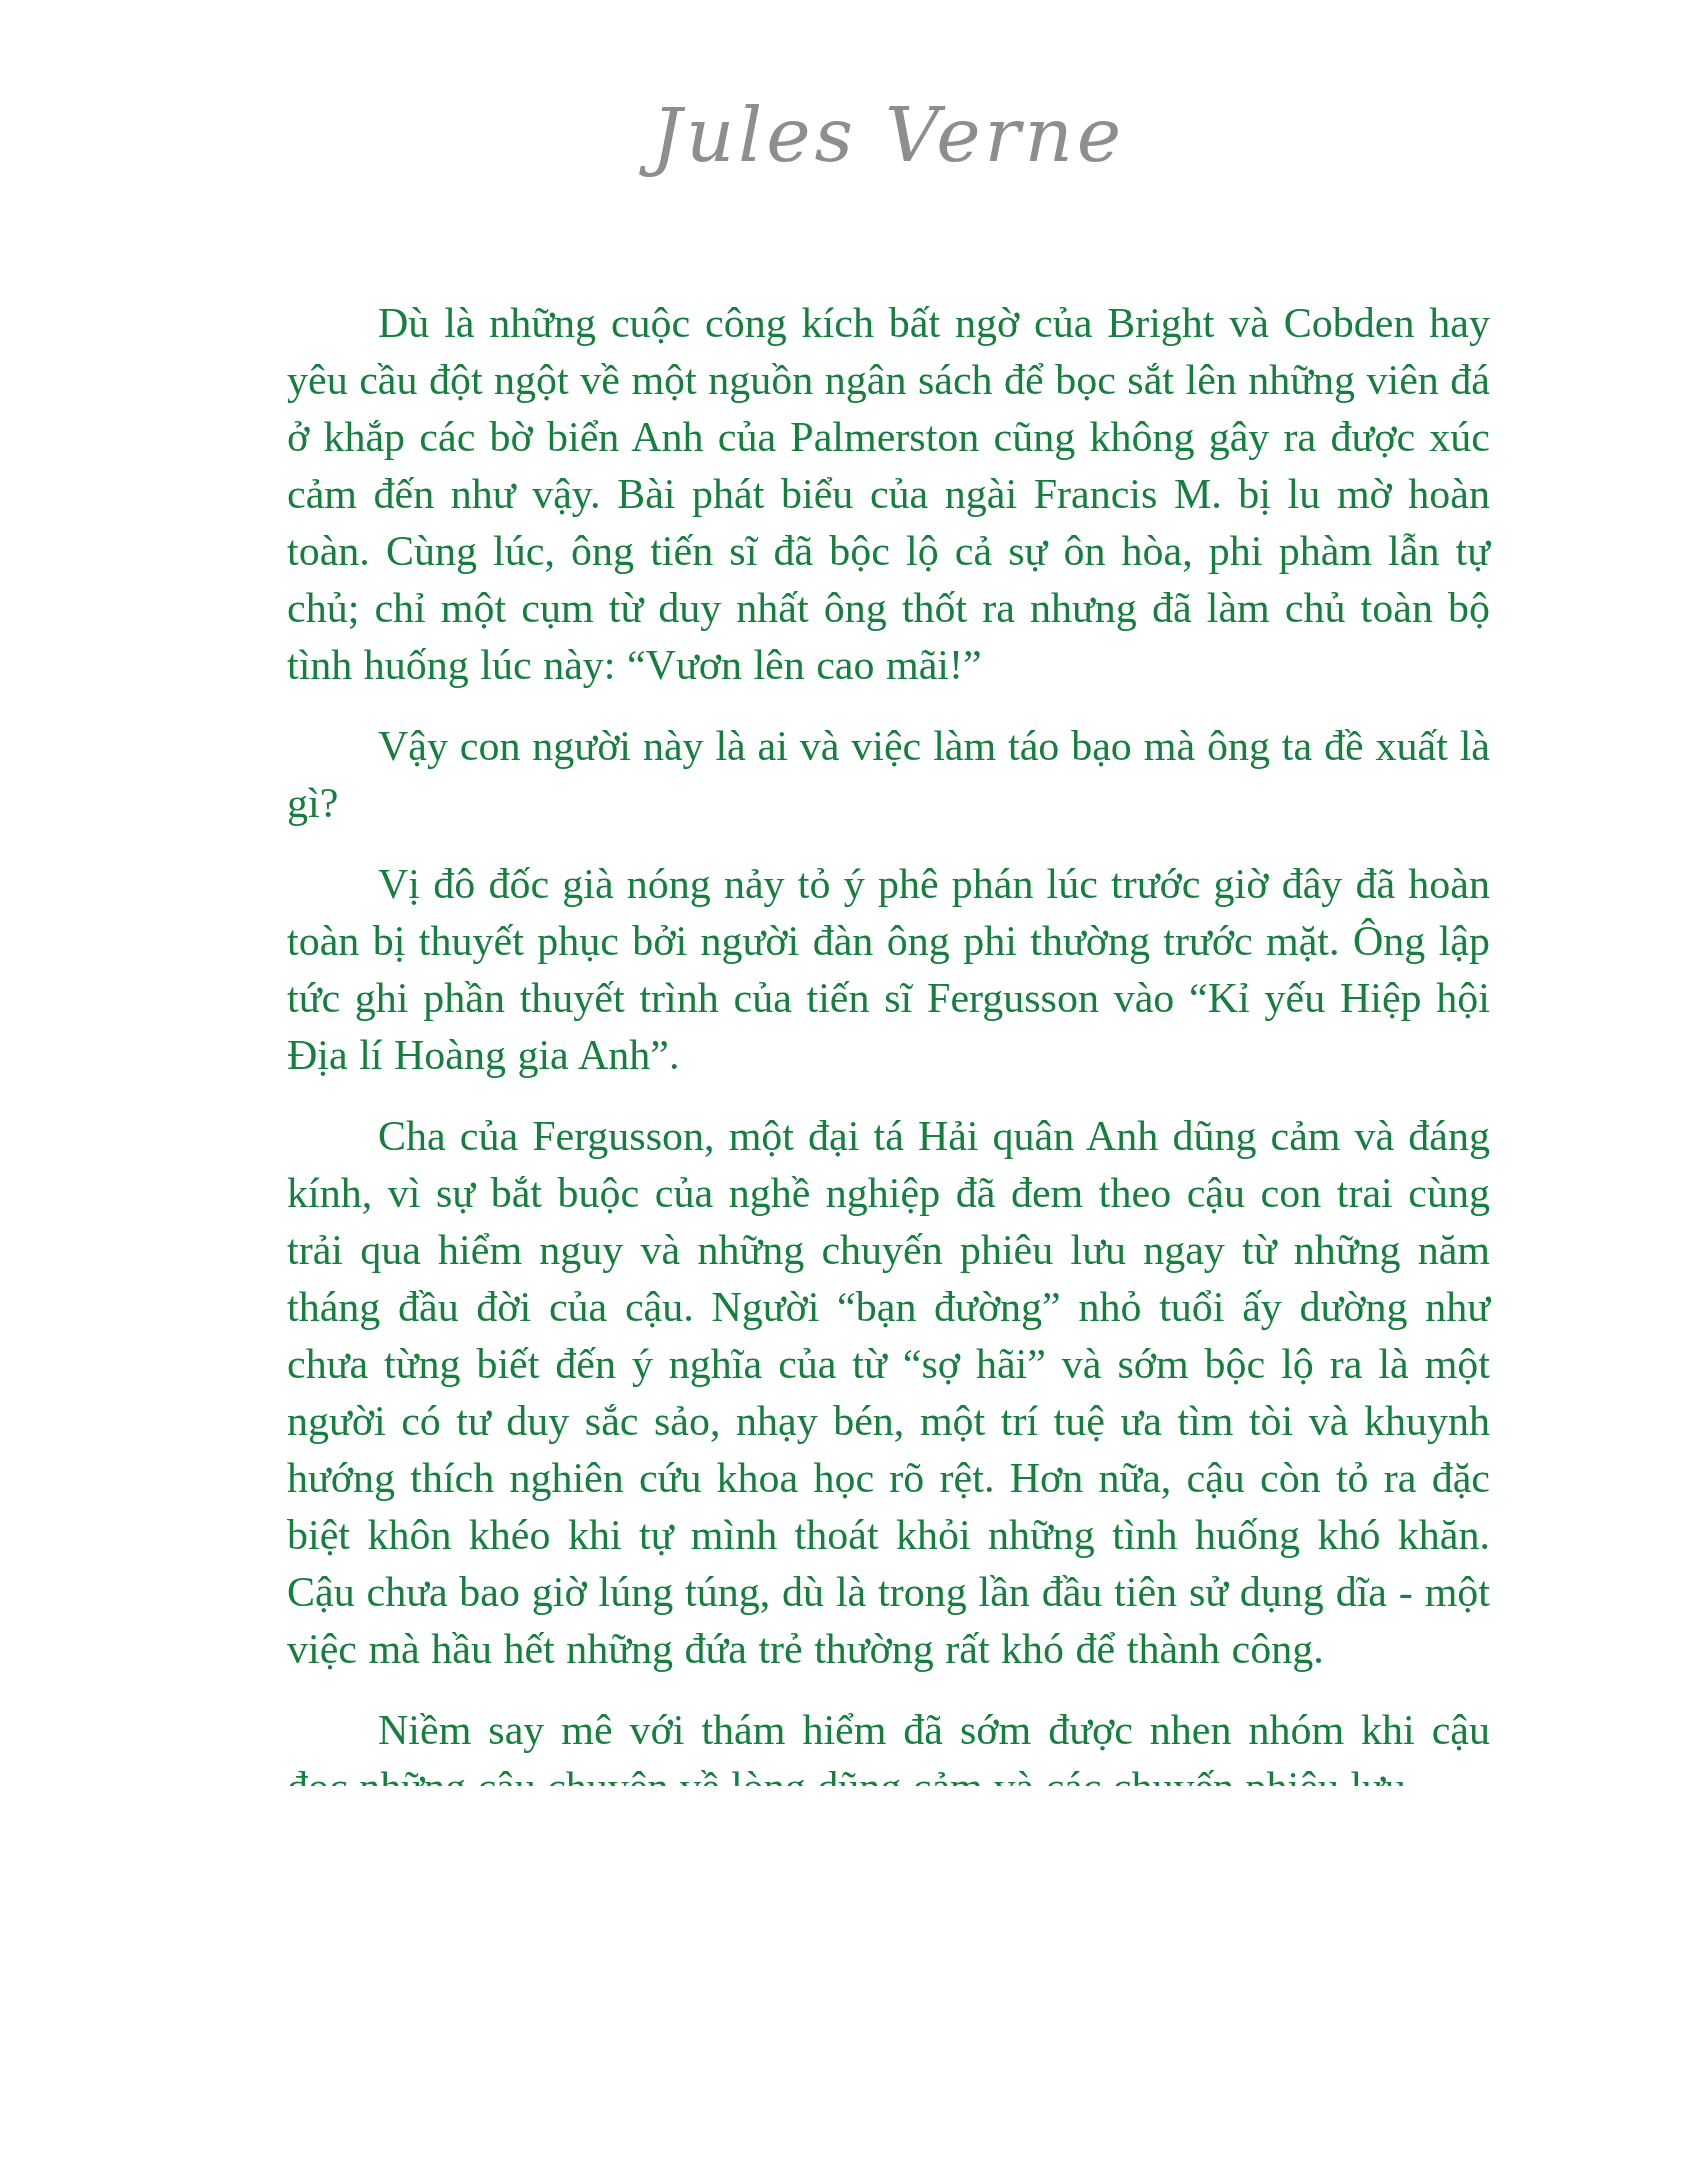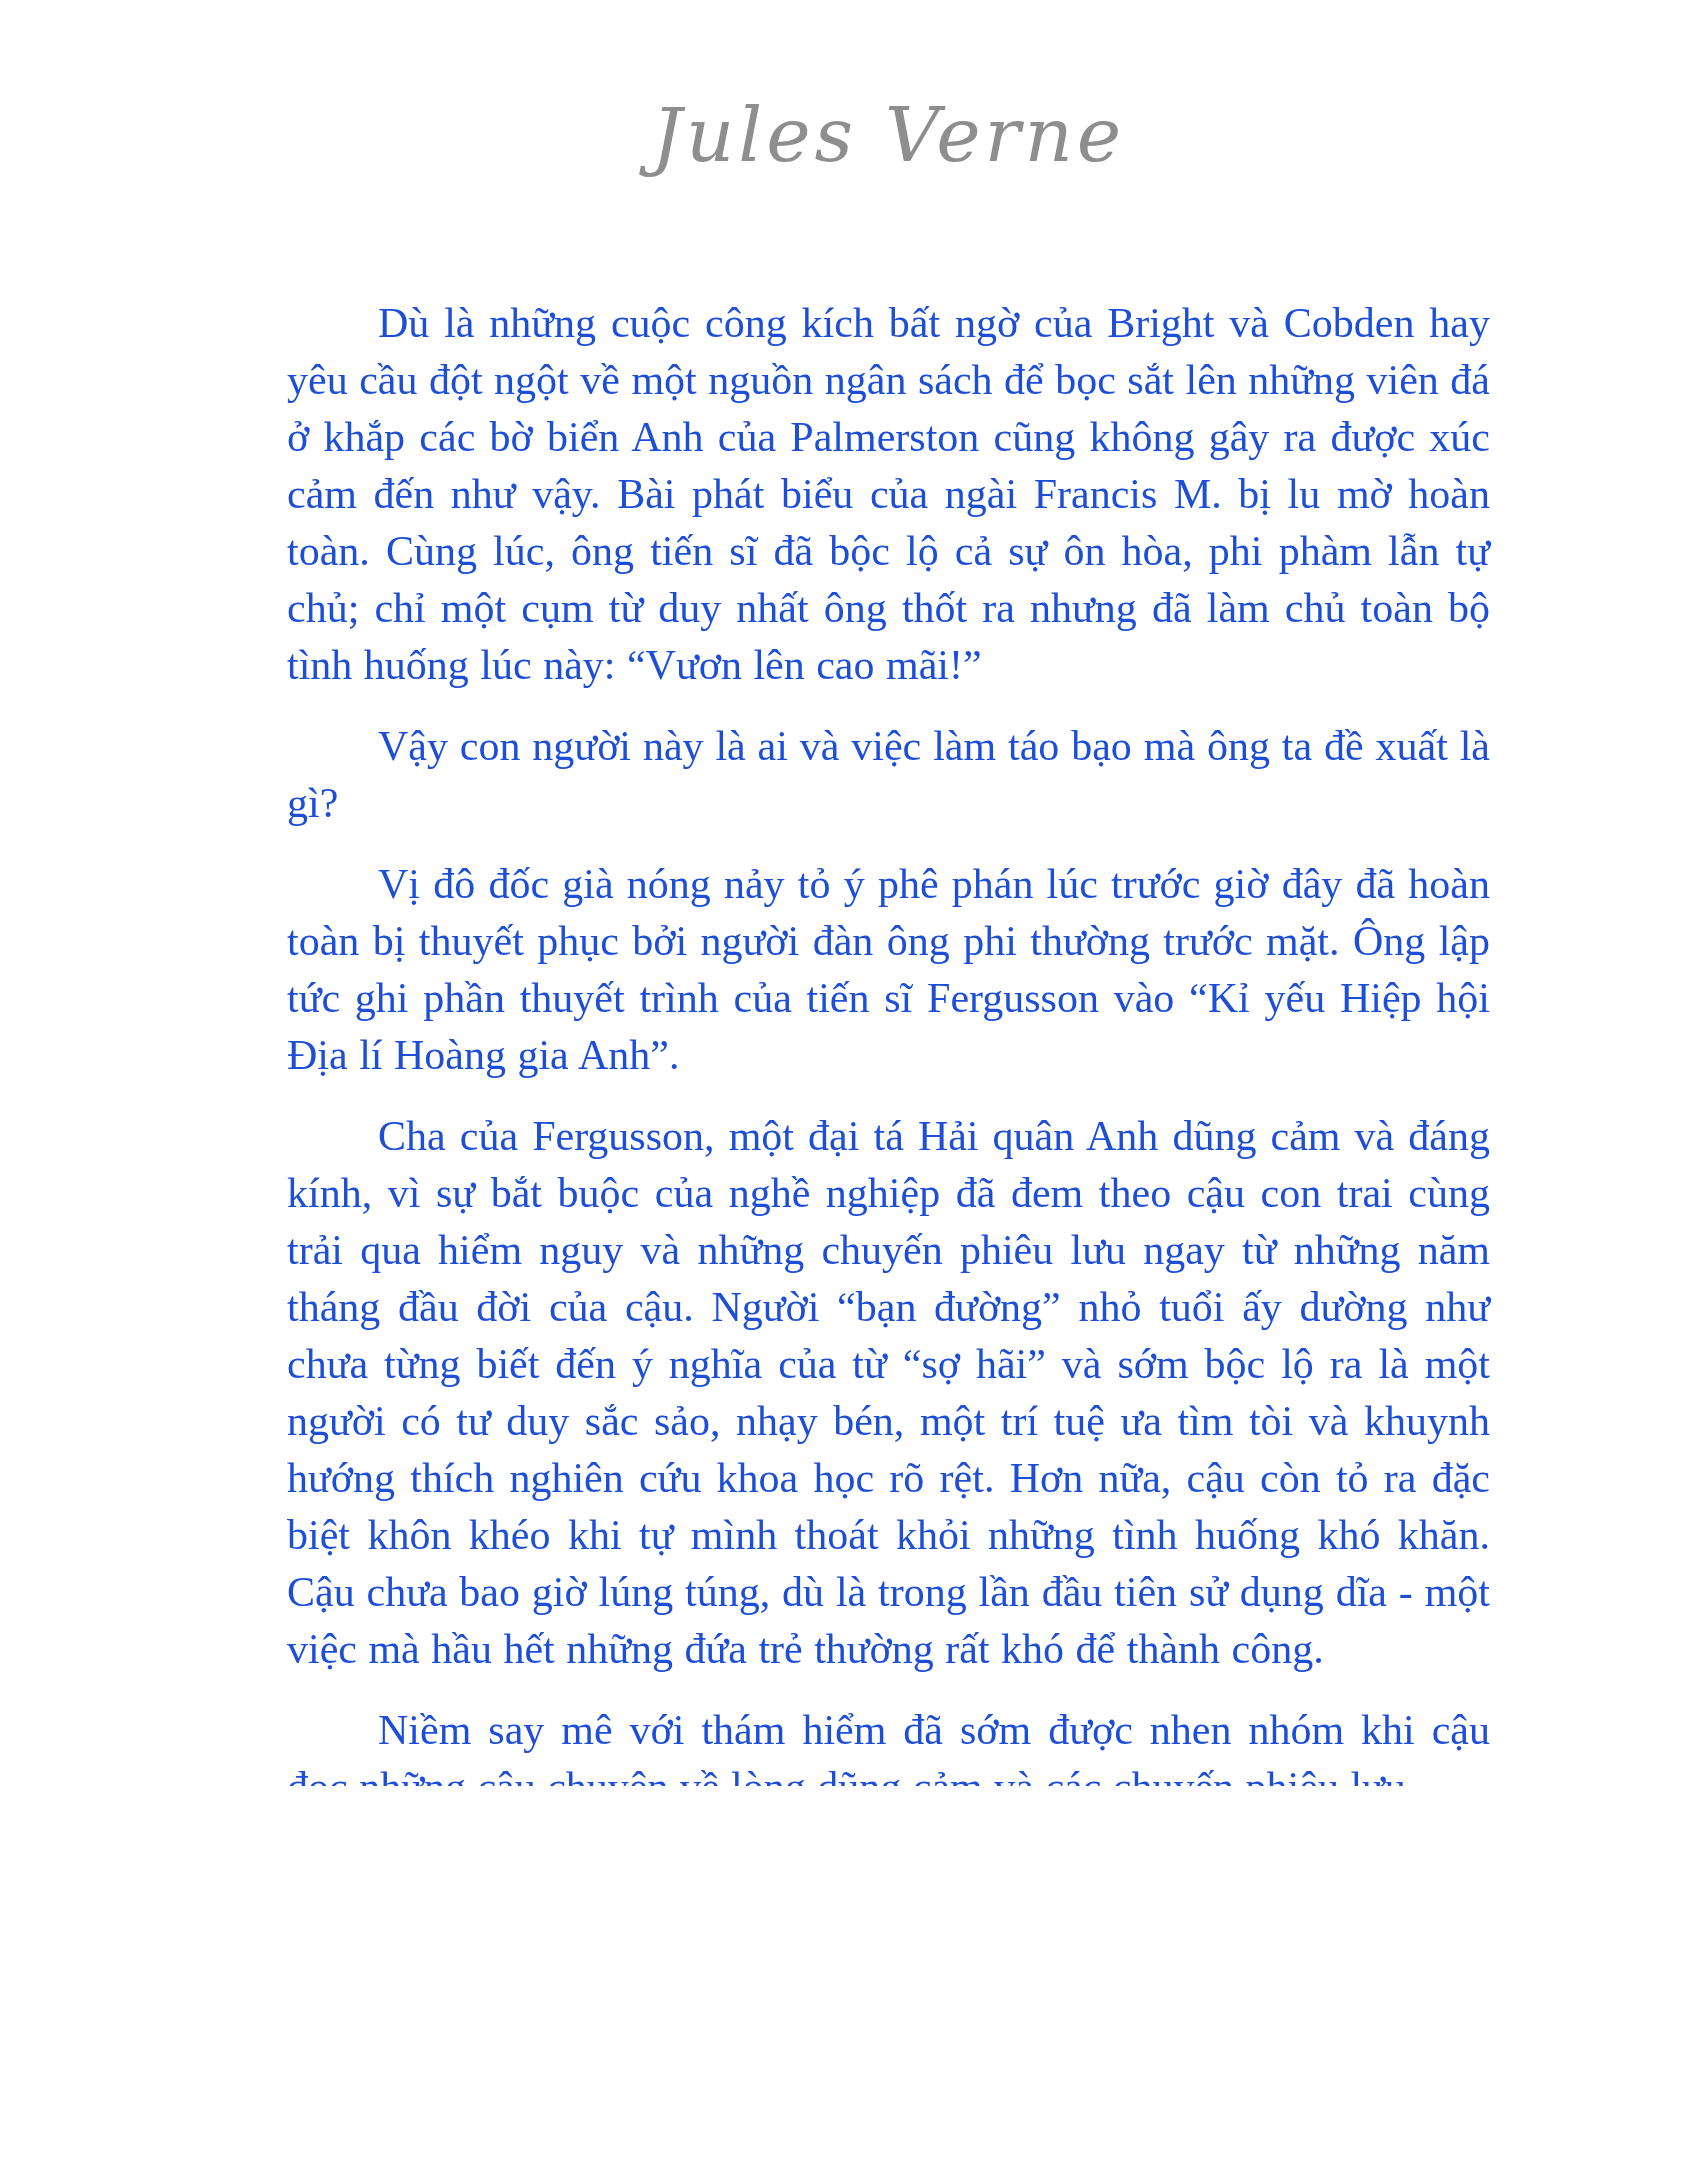--- a/index.html
+++ b/index.html
@@ -27,21 +27,21 @@
     position: absolute;
     top: 295px;
     left: 287px;
     width: 1203px;
   }
   .body-text p {
     margin: 0 0 24px 0;
     font-family: "Liberation Serif", "DejaVu Serif", serif;
     font-size: 42px;
     line-height: 57px;
-    color: #1d4ed8;
+    color: #15803d;
     text-align: justify;
     text-indent: 91px;
     word-spacing: 1px;
   }
   .page-number {
     position: absolute;
     top: 1886px;
     left: 287px;
     width: 1203px;
     text-align: right;

